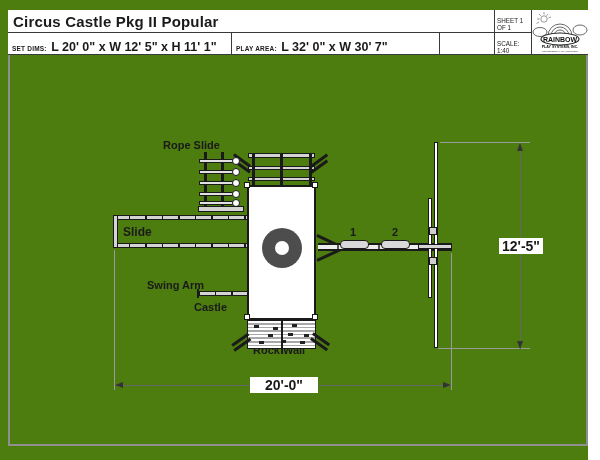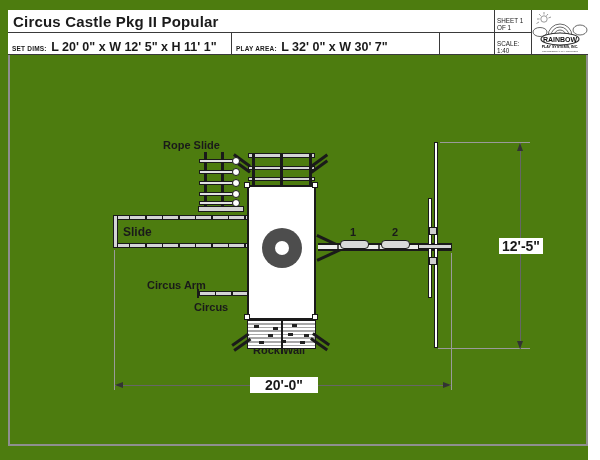--- a/index.html
+++ b/index.html
@@ -94,22 +94,22 @@
       <span class="dim-value">L 32' 0" x W 30' 7"</span>
     </div>
   </div>
   <div class="abs cell" style="left:440px;top:33px;width:55px;height:22px;"></div>
   <div class="abs cell" style="left:495px;top:33px;width:37px;height:22px;">
     <div class="tiny" style="padding:7px 0 0 2px;">SCALE: 1:40</div>
   </div>
 
   <div class="abs lbl" style="left:163px;top:139px;">Rope Slide</div>
   <div class="abs lbl" style="left:123px;top:225px;font-size:12px;">Slide</div>
-  <div class="abs lbl" style="left:147px;top:279px;">Circus Arm</div>
-  <div class="abs lbl" style="left:194px;top:301px;">Circus</div>
+  <div class="abs lbl" style="left:147px;top:279px;">Swing Arm</div>
+  <div class="abs lbl" style="left:194px;top:301px;">Castle</div>
   <div class="abs lbl" style="left:263px;top:268px;width:40px;text-align:center;">Tire</div>
   <div class="abs lbl" style="left:257px;top:280px;width:50px;text-align:center;">Swing</div>
   <div class="abs lbl" style="left:253px;top:344px;width:58px;text-align:left;">Rock Wall</div>
 
   <div class="abs lbl" style="left:274px;top:189px;">A</div>
   <div class="abs lbl" style="left:252px;top:217px;">B</div>
   <div class="abs lbl" style="left:252px;top:268px;">C</div>
   <div class="abs lbl" style="left:275px;top:303px;">D</div>
   <div class="abs lbl" style="left:350px;top:226px;">1</div>
   <div class="abs lbl" style="left:392px;top:226px;">2</div>

